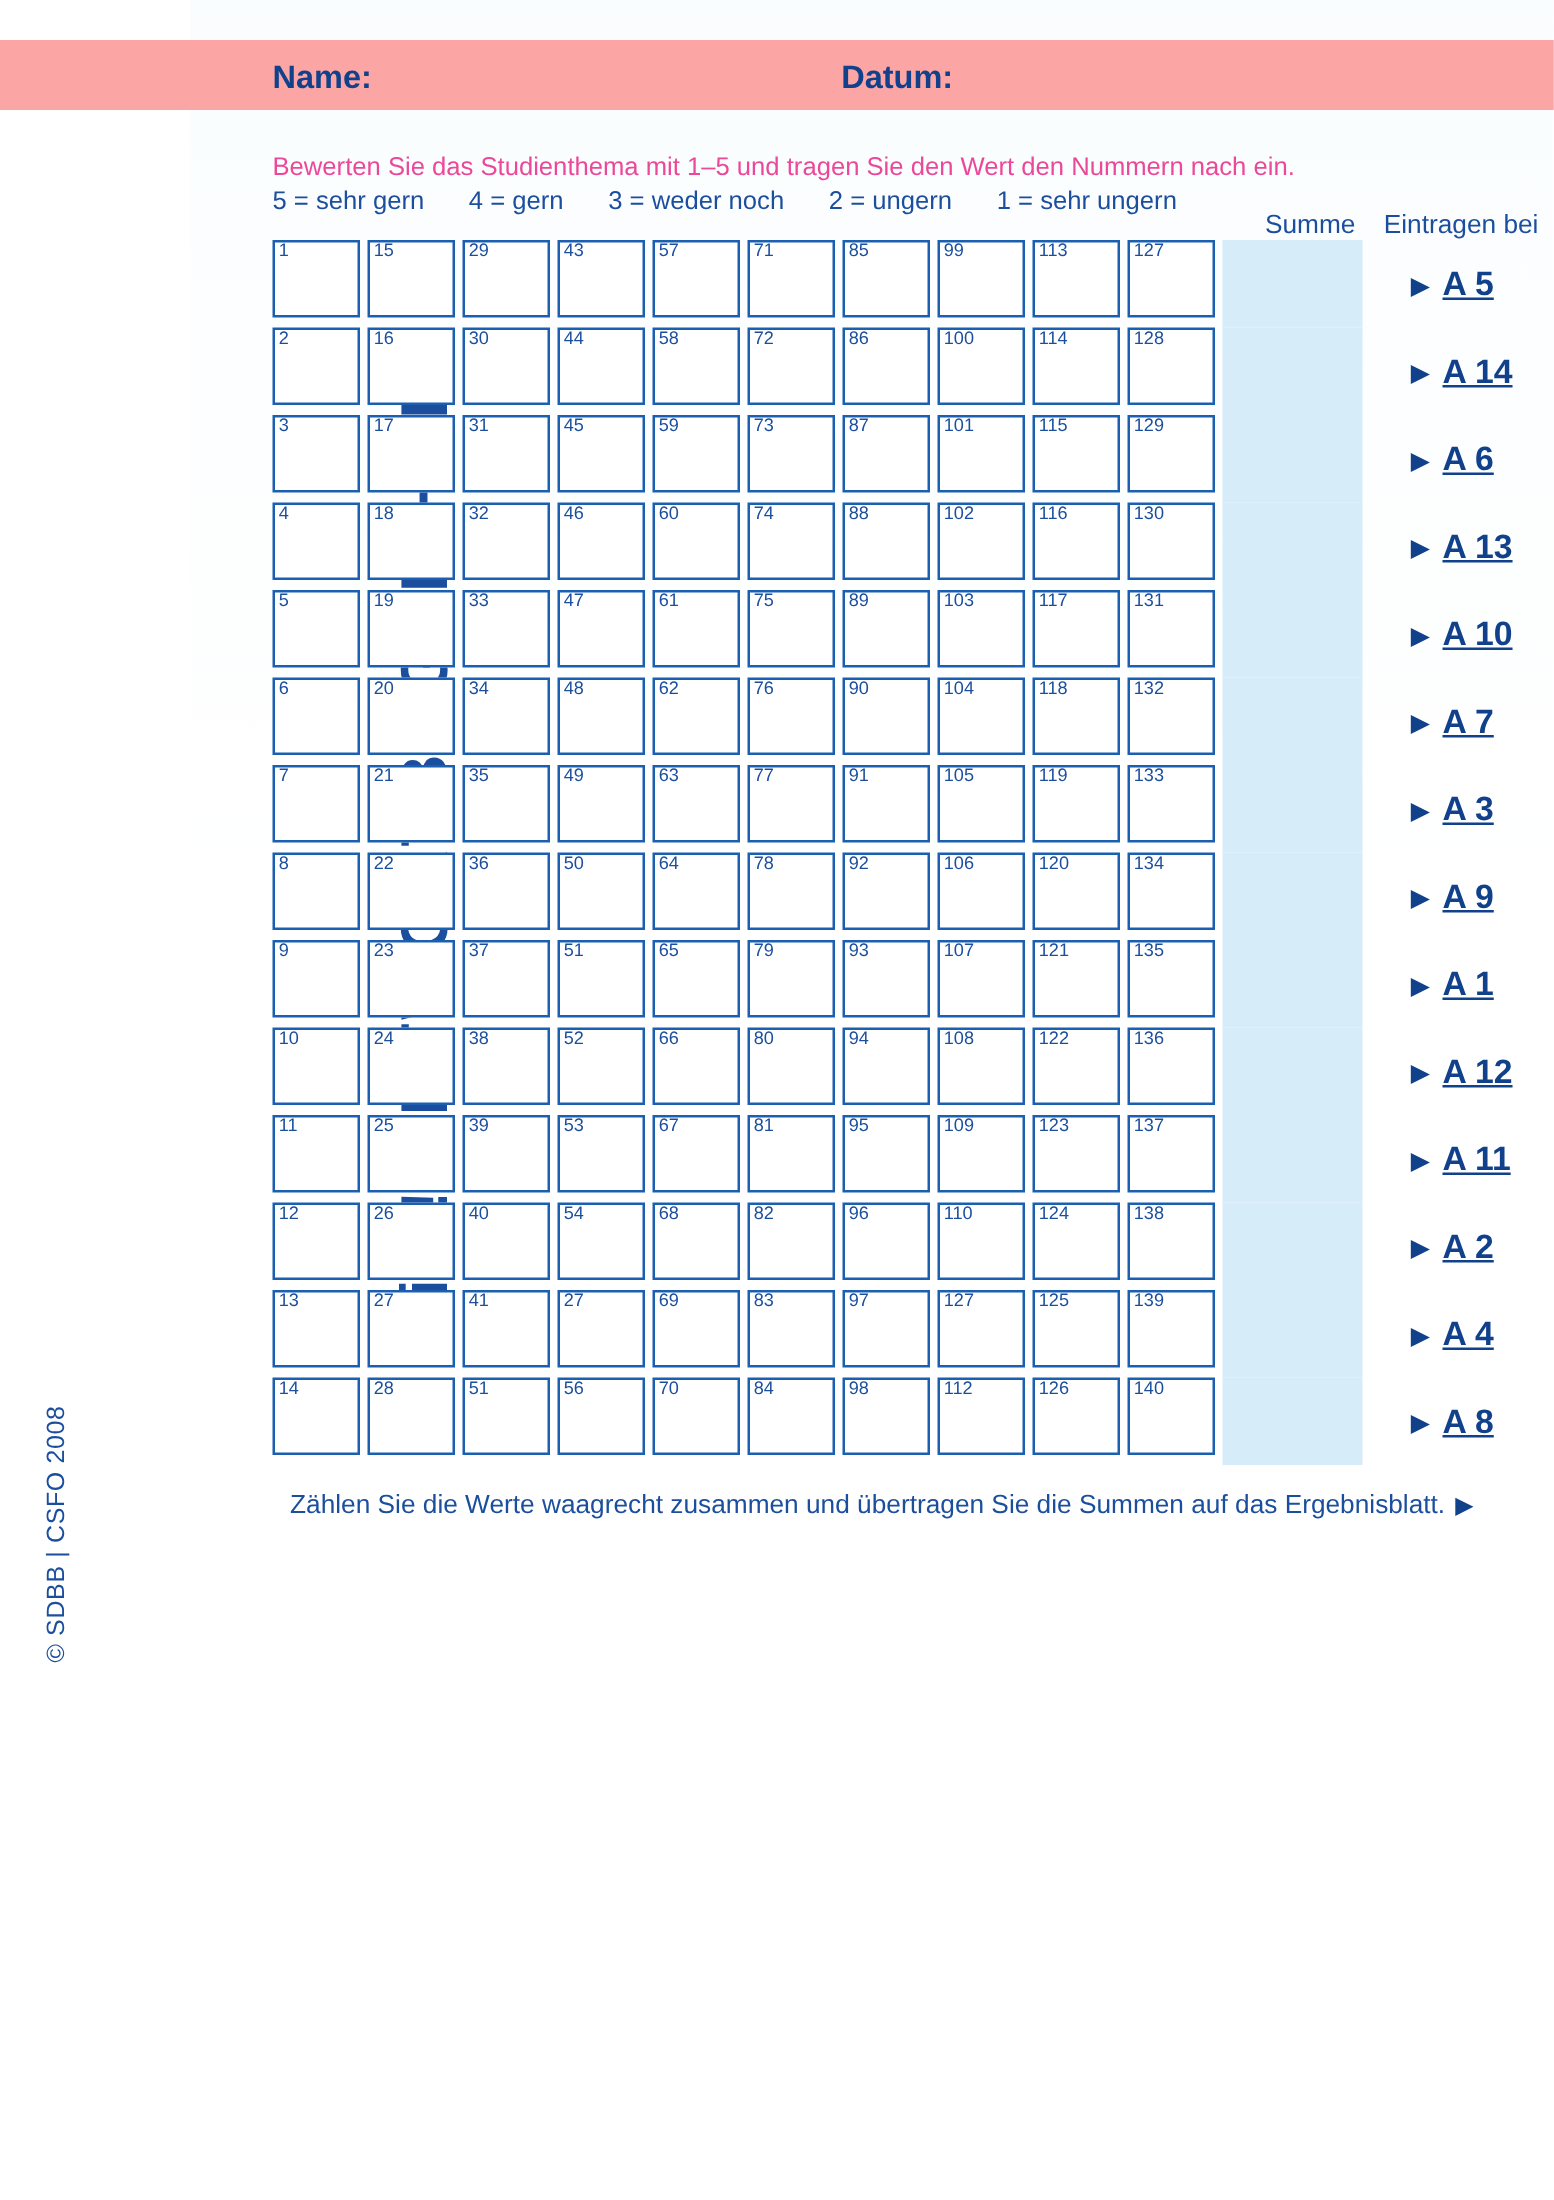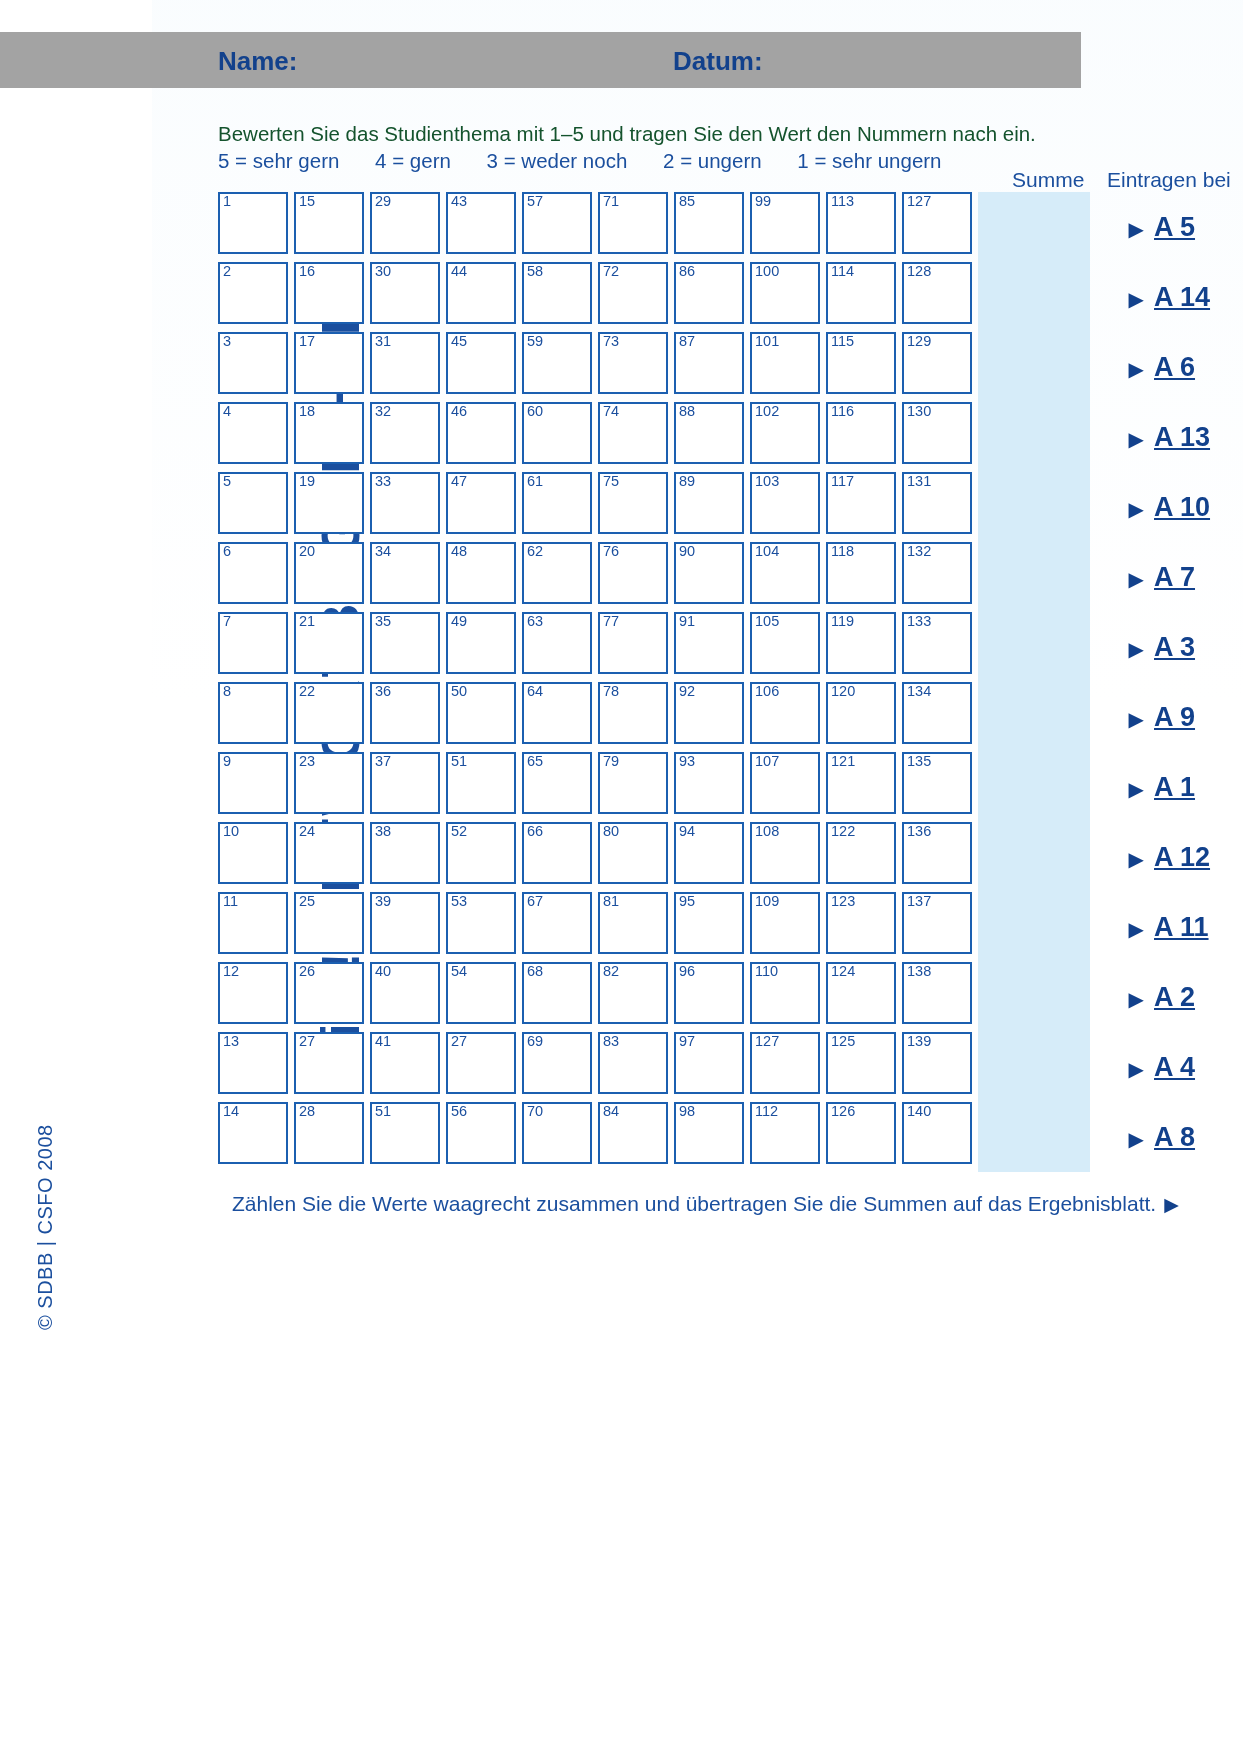--- a/index.html
+++ b/index.html
@@ -51,23 +51,23 @@
     color: #1b4f9e;
     white-space: nowrap;
     letter-spacing: 0.5px;
   }
 
   
   .header-bar {
     position: absolute;
     left: 0;
     top: 32px;
-    width: 1081px;
+    width: 1243px;
     height: 56px;
-    background: #a3a3a3;
+    background: #fca5a5;
   }
   .header-bar .hdr-name {
     position: absolute;
     left: 218px;
     top: 14px;
     font-size: 26px;
     font-weight: bold;
     color: #12418c;
   }
   .header-bar .hdr-date {
@@ -78,21 +78,21 @@
     font-weight: bold;
     color: #12418c;
   }
 
   
   .instr1 {
     position: absolute;
     left: 218px;
     top: 122px;
     font-size: 20.5px;
-    color: #14532d;
+    color: #ec4899;
     white-space: nowrap;
   }
   .instr2 {
     position: absolute;
     left: 218px;
     top: 149px;
     font-size: 20.5px;
     color: #1b4f9e;
     white-space: nowrap;
   }

